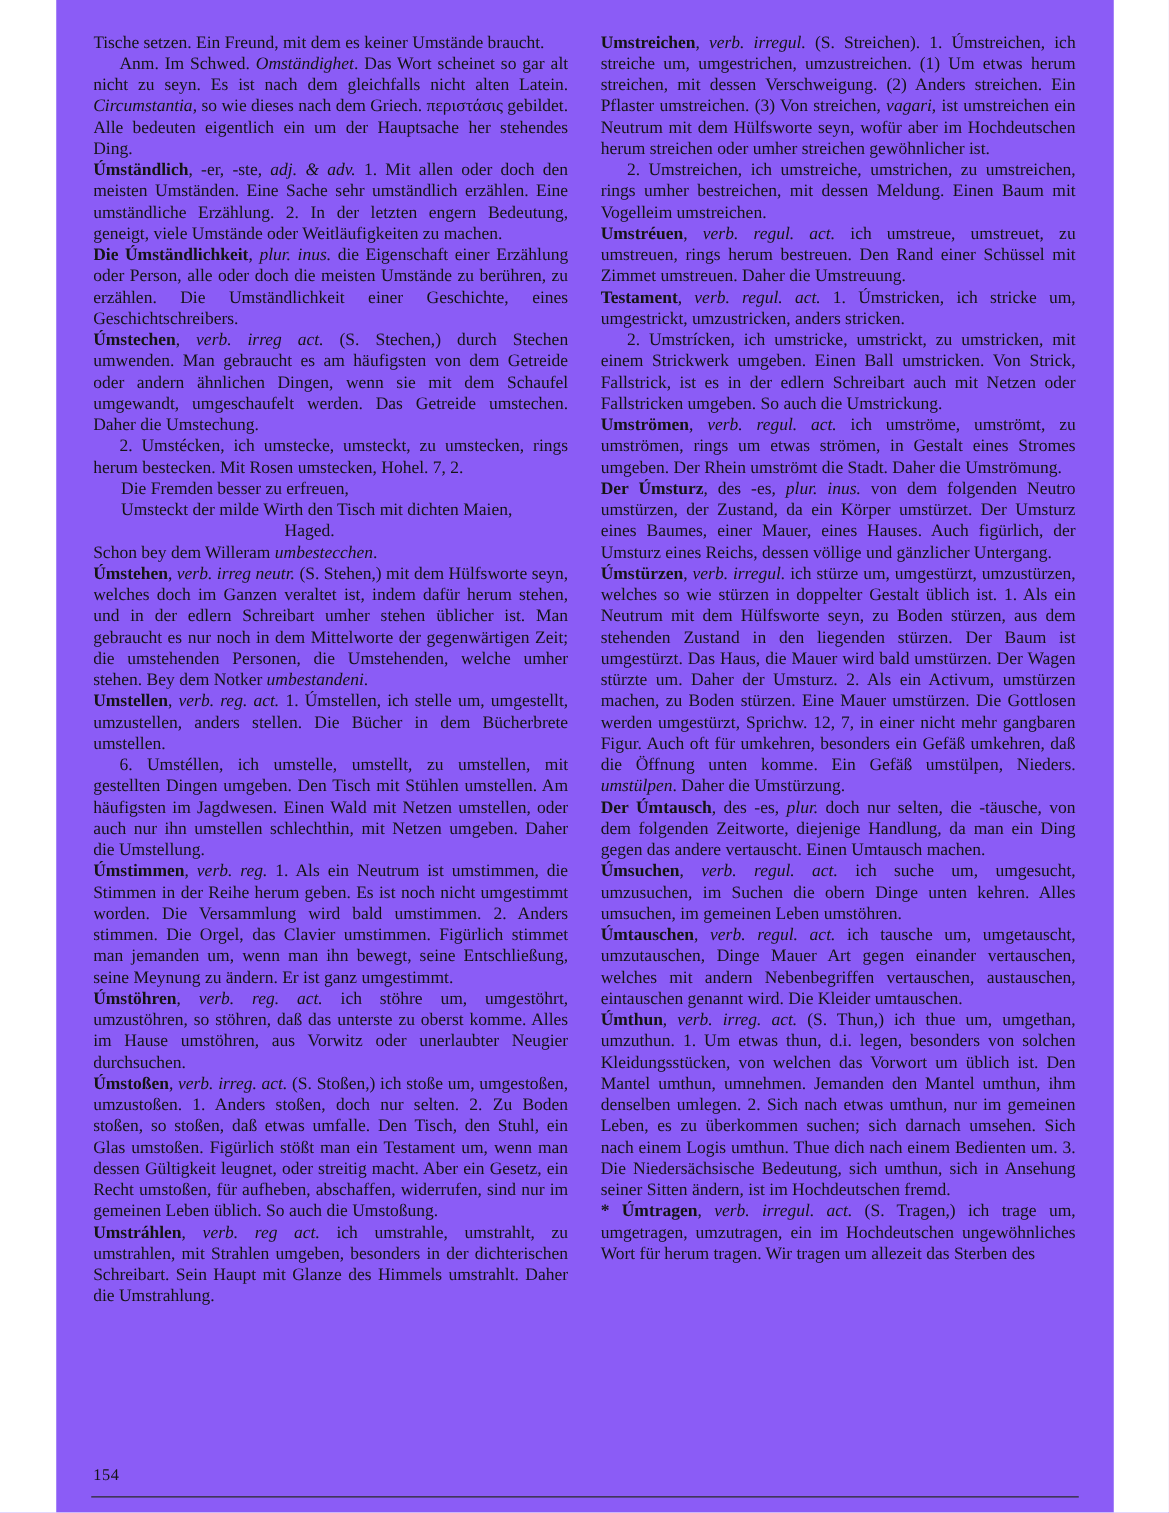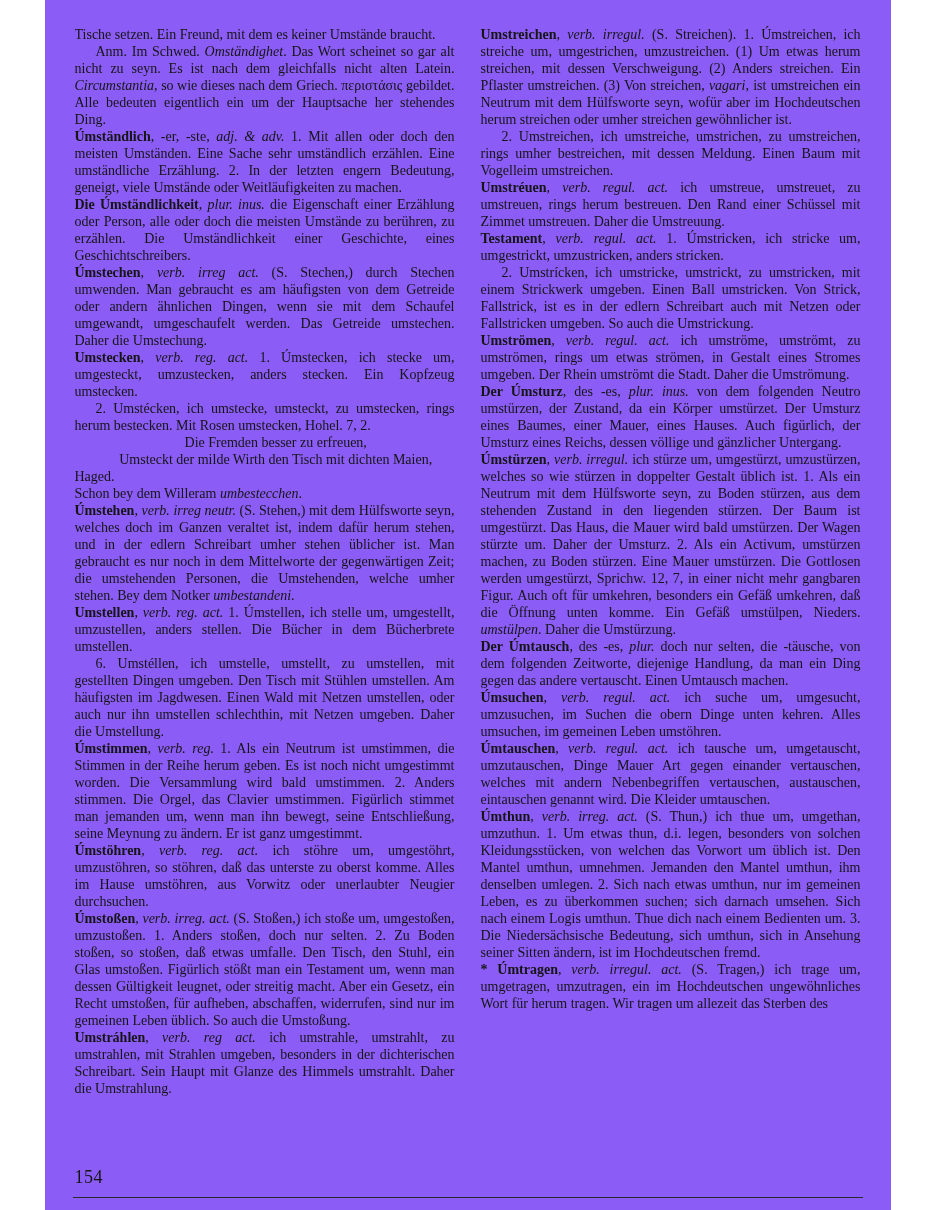--- a/index.html
+++ b/index.html
@@ -32,29 +32,29 @@
     line-height: 17px;
     text-align: justify;
     hyphens: auto;
     -webkit-hyphens: auto;
   }
   .para {
     margin: 0;
     text-align: justify;
   }
   .para.indent { text-indent: 1.5em; }
-  .para.verse  { text-indent: 1.6em; text-align: center; }
-  .para.right  { text-align: left; padding-right: 2.4em; text-indent: 0; }
+  .para.verse  { text-indent: 1.6em; text-align: left; }
+  .para.right  { text-align: center; padding-right: 2.4em; text-indent: 0; }
   .bold   { font-weight: 700; }
   .italic { font-style: italic; }
   .page-number {
     position: absolute;
     left: 30px;
     bottom: 22px;
-    font-size: 18px;
+    font-size: 13px;
     letter-spacing: 0.5px;
   }
   .footer-rule {
     position: absolute;
     left: 28px;
     right: 28px;
     bottom: 12px;
     border-top: 1.5px solid #2a2a2a;
     height: 0;
   }
@@ -63,21 +63,20 @@
 <body>
 
 <div class="page">
   <div class="columns">
     <div class="column">
         <p class="para"><span>Tische setzen. Ein Freund, mit dem es keiner Umstände braucht.</span></p>
         <p class="para indent"><span>Anm. Im Schwed. </span><span class="italic">Omständighet</span><span>. Das Wort scheinet so gar alt nicht zu seyn. Es ist nach dem gleichfalls nicht alten Latein. </span><span class="italic">Circumstantia</span><span>, so wie dieses nach dem Griech. περιστάσις gebildet. Alle bedeuten eigentlich ein um der Hauptsache her stehendes Ding.</span></p>
         <p class="para"><span class="bold">Úmständlich</span><span>, -er, -ste, </span><span class="italic">adj. &amp; adv.</span><span> 1. Mit allen oder doch den meisten Umständen. Eine Sache sehr umständlich erzählen. Eine umständliche Erzählung. 2. In der letzten engern Bedeutung, geneigt, viele Umstände oder Weitläufigkeiten zu machen.</span></p>
         <p class="para"><span class="bold">Die Úmständlichkeit</span><span>, </span><span class="italic">plur. inus.</span><span> die Eigenschaft einer Erzählung oder Person, alle oder doch die meisten Umstände zu berühren, zu erzählen. Die Umständlichkeit einer Geschichte, eines Geschichtschreibers.</span></p>
         <p class="para"><span class="bold">Úmstechen</span><span>, </span><span class="italic">verb. irreg act.</span><span> (S. Stechen,) durch Stechen umwenden. Man gebraucht es am häufigsten von dem Getreide oder andern ähnlichen Dingen, wenn sie mit dem Schaufel umgewandt, umgeschaufelt werden. Das Getreide umstechen. Daher die Umstechung.</span></p>
-        <p class="para"><span class="bold">Umstecken</span><span>, </span><span class="italic">verb. reg. act.</span><span> 1. Úmstecken, ich stecke um, umgesteckt, umzustecken, anders stecken. Ein Kopfzeug umstecken.</span></p>
         <p class="para indent"><span>2. Umstécken, ich umstecke, umsteckt, zu umstecken, rings herum bestecken. Mit Rosen umstecken, Hohel. 7, 2.</span></p>
         <p class="para verse"><span>Die Fremden besser zu erfreuen,</span></p>
         <p class="para verse"><span>Umsteckt der milde Wirth den Tisch mit dichten Maien,</span></p>
         <p class="para right"><span>Haged.</span></p>
         <p class="para"><span>Schon bey dem Willeram </span><span class="italic">umbestecchen</span><span>.</span></p>
         <p class="para"><span class="bold">Úmstehen</span><span>, </span><span class="italic">verb. irreg neutr.</span><span> (S. Stehen,) mit dem Hülfsworte seyn, welches doch im Ganzen veraltet ist, indem dafür herum stehen, und in der edlern Schreibart umher stehen üblicher ist. Man gebraucht es nur noch in dem Mittelworte der gegenwärtigen Zeit; die umstehenden Personen, die Umstehenden, welche umher stehen. Bey dem Notker </span><span class="italic">umbestandeni</span><span>.</span></p>
         <p class="para"><span class="bold">Umstellen</span><span>, </span><span class="italic">verb. reg. act.</span><span> 1. Úmstellen, ich stelle um, umgestellt, umzustellen, anders stellen. Die Bücher in dem Bücherbrete umstellen.</span></p>
         <p class="para indent"><span>6. Umstéllen, ich umstelle, umstellt, zu umstellen, mit gestellten Dingen umgeben. Den Tisch mit Stühlen umstellen. Am häufigsten im Jagdwesen. Einen Wald mit Netzen umstellen, oder auch nur ihn umstellen schlechthin, mit Netzen umgeben. Daher die Umstellung.</span></p>
         <p class="para"><span class="bold">Úmstimmen</span><span>, </span><span class="italic">verb. reg.</span><span> 1. Als ein Neutrum ist umstimmen, die Stimmen in der Reihe herum geben. Es ist noch nicht umgestimmt worden. Die Versammlung wird bald umstimmen. 2. Anders stimmen. Die Orgel, das Clavier umstimmen. Figürlich stimmet man jemanden um, wenn man ihn bewegt, seine Entschließung, seine Meynung zu ändern. Er ist ganz umgestimmt.</span></p>
         <p class="para"><span class="bold">Úmstöhren</span><span>, </span><span class="italic">verb. reg. act.</span><span> ich stöhre um, umgestöhrt, umzustöhren, so stöhren, daß das unterste zu oberst komme. Alles im Hause umstöhren, aus Vorwitz oder unerlaubter Neugier durchsuchen.</span></p>

